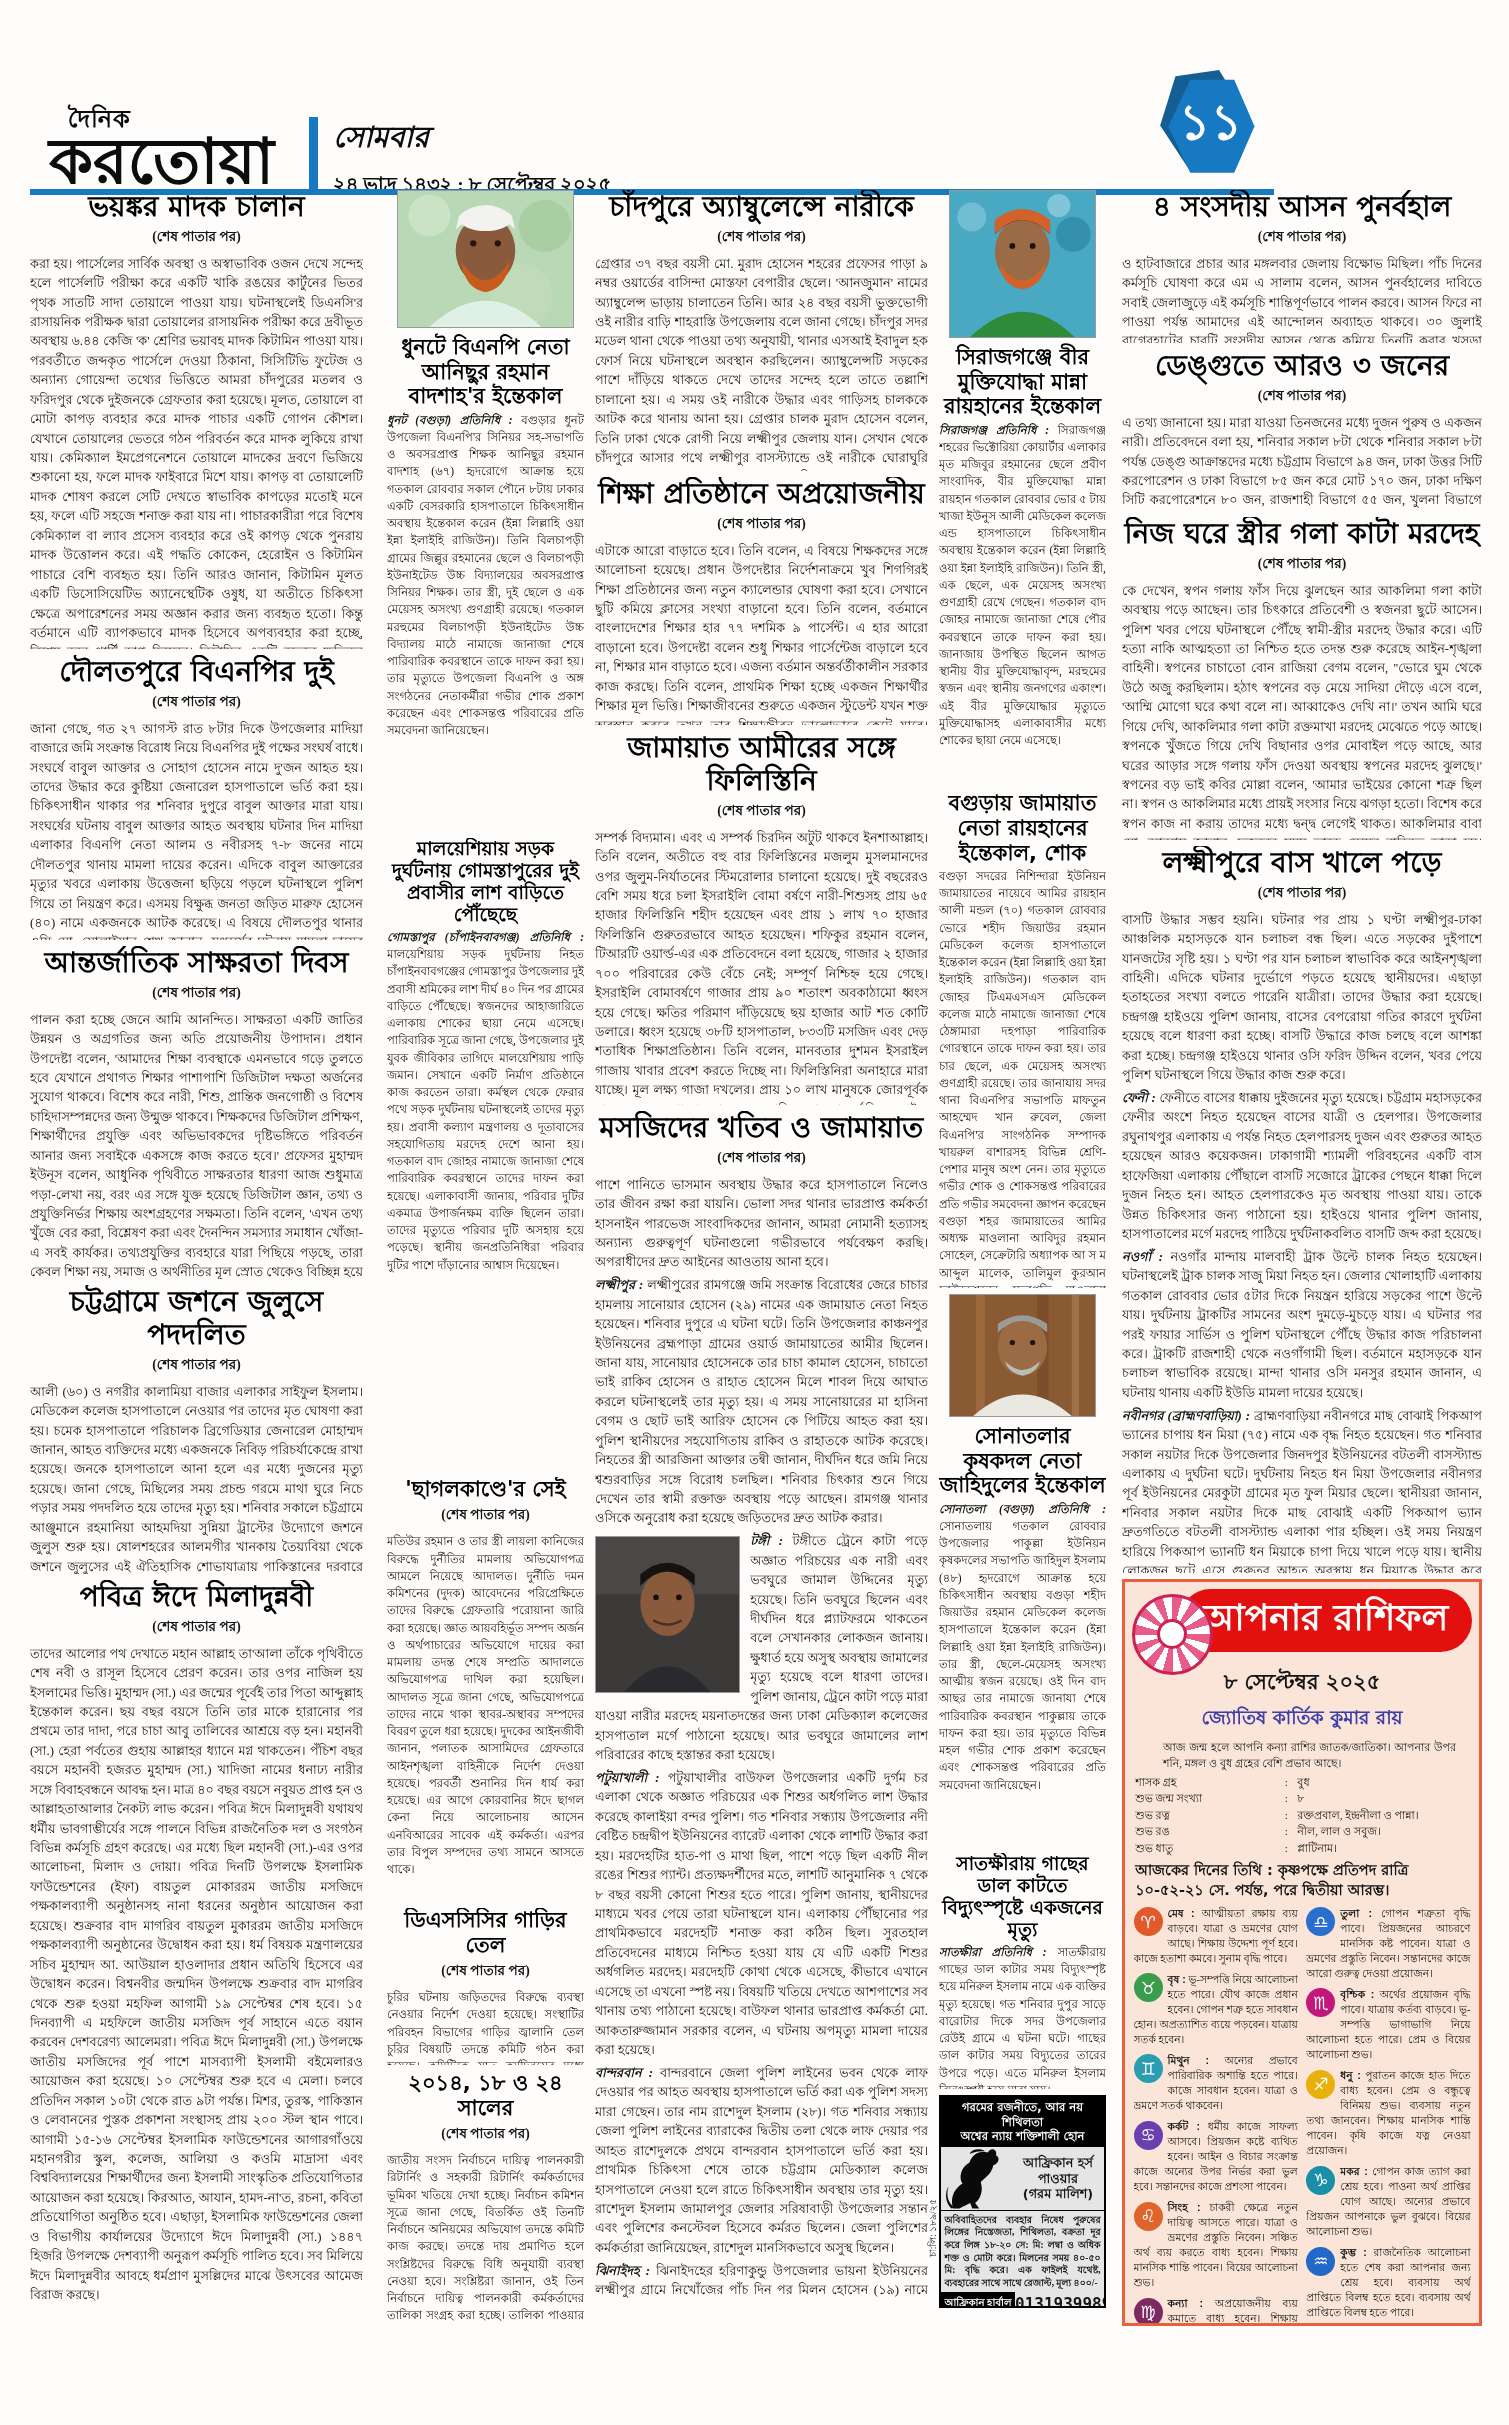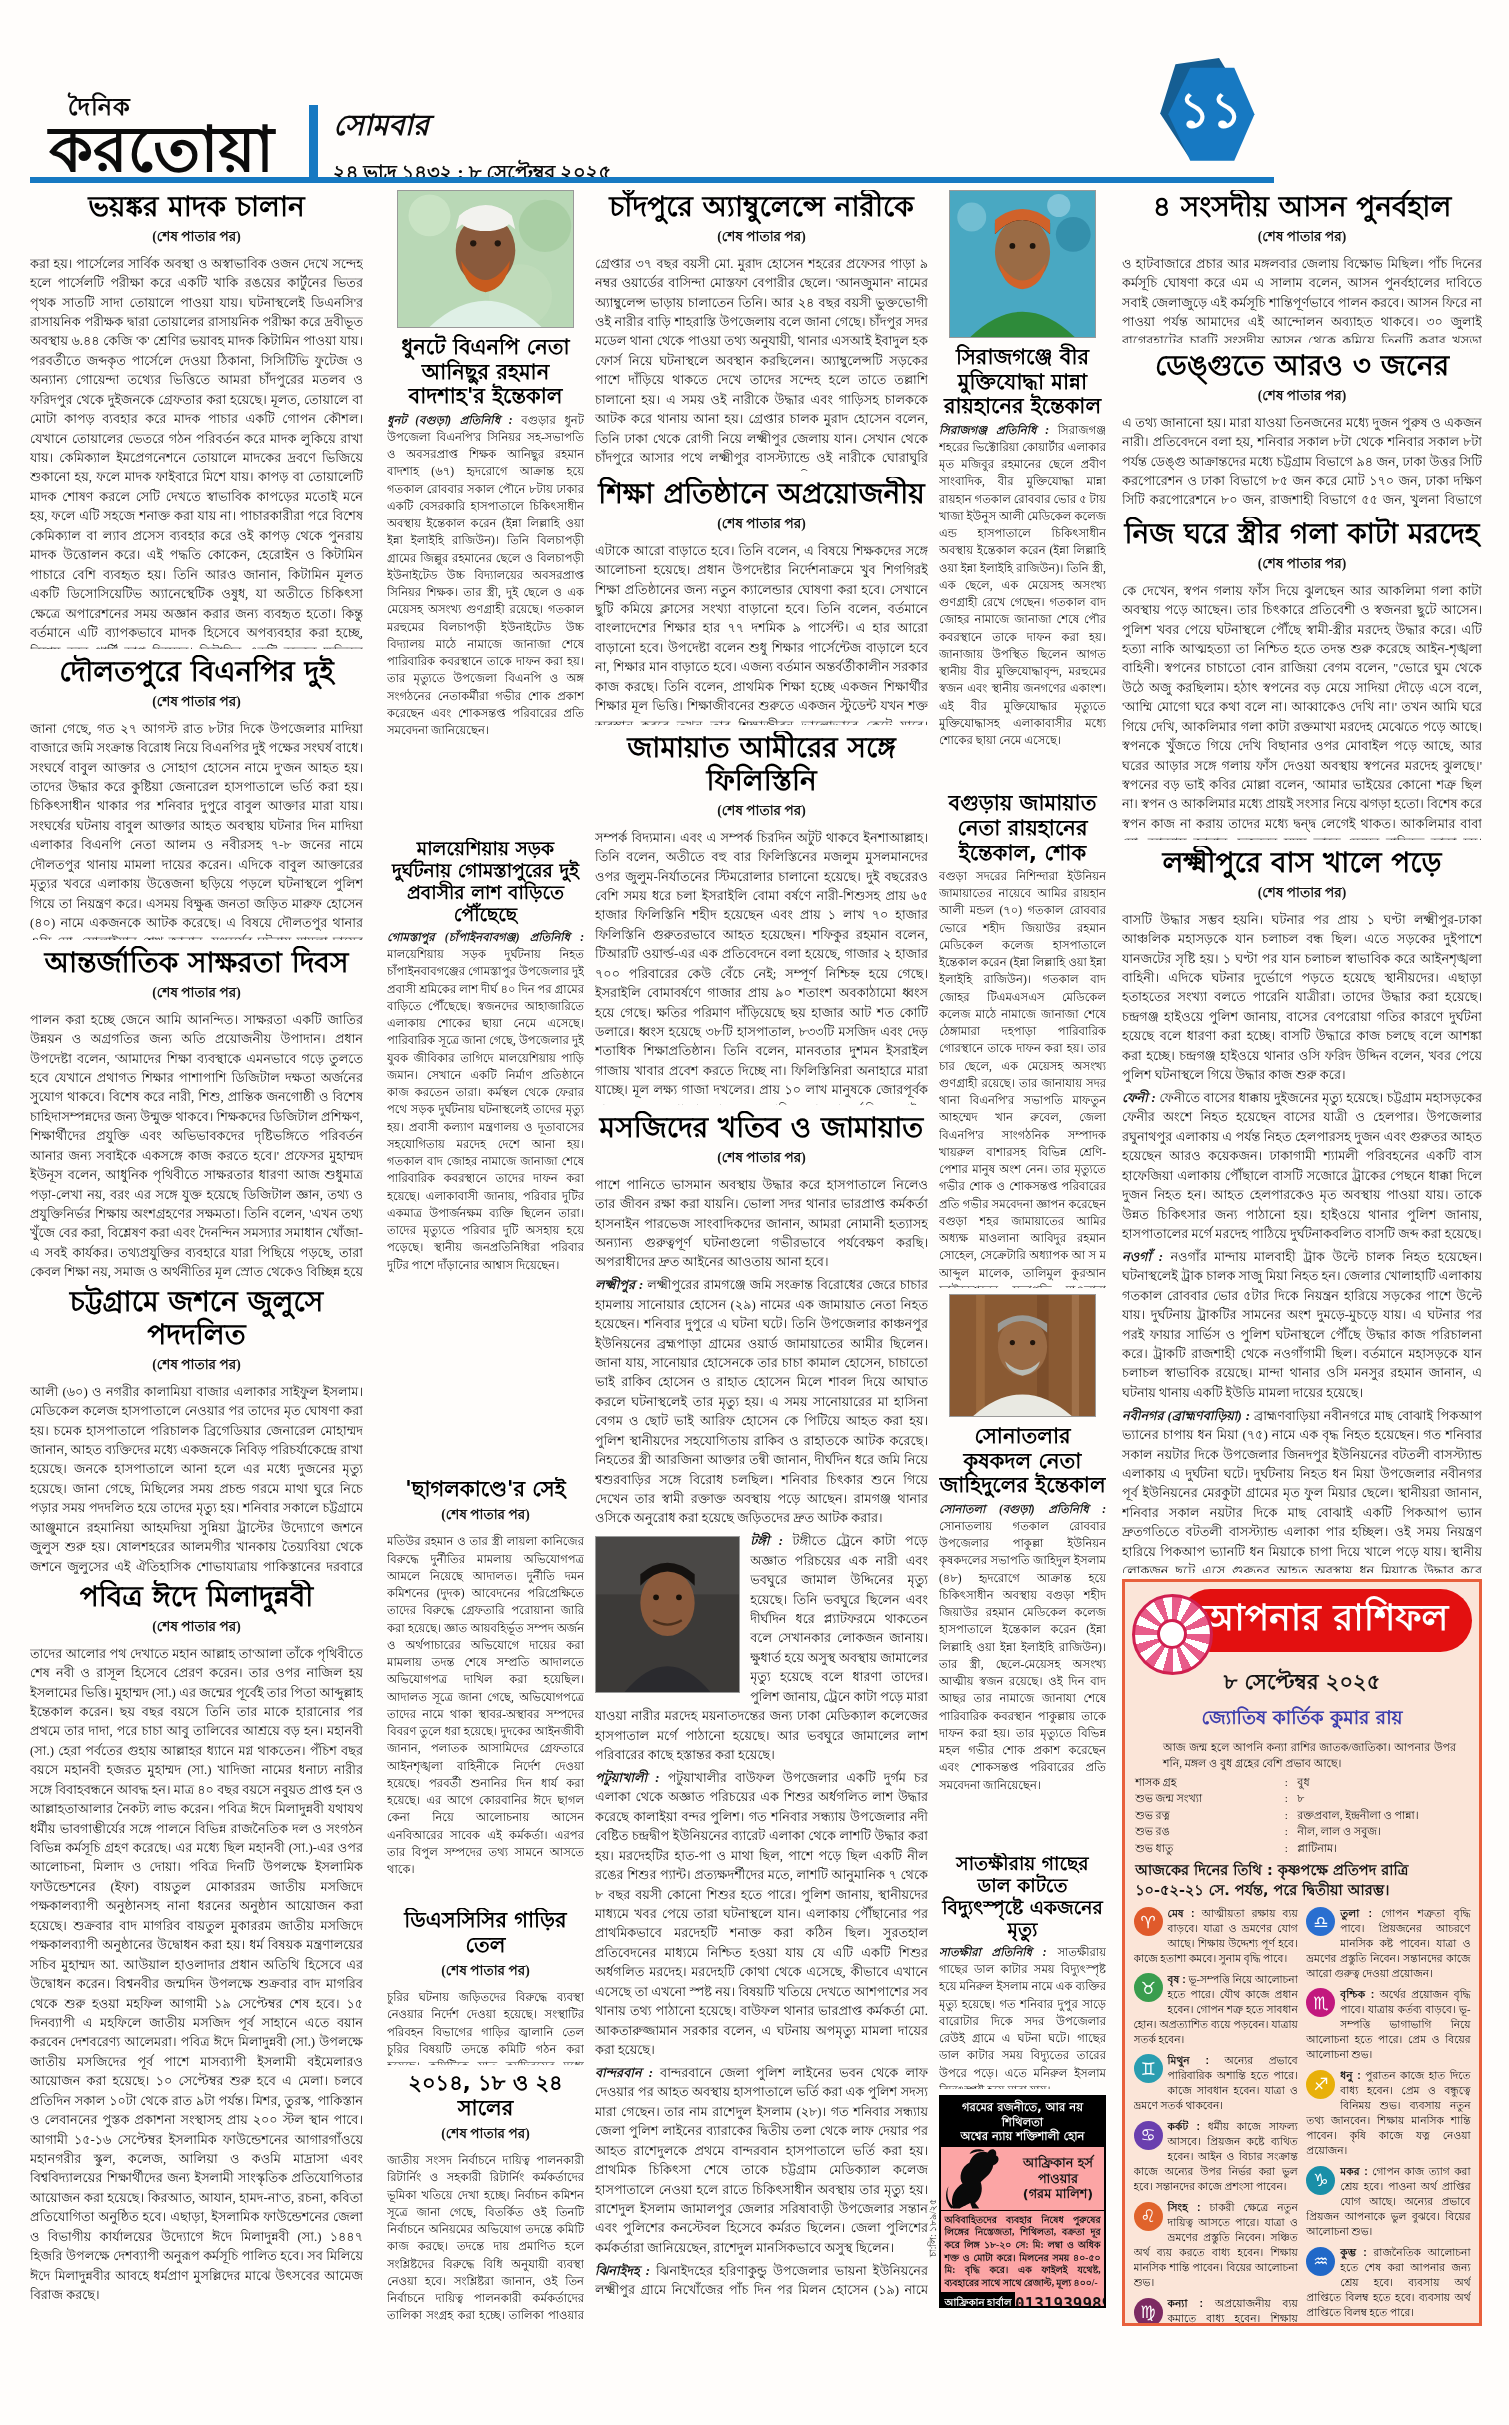--- a/index.html
+++ b/index.html
@@ -1,20 +1,20 @@
 <!DOCTYPE html>
 <html style="font-size:13.6px"><head>
 <meta charset="utf-8">
 <style>
   html,body{margin:0;padding:0;background:#ffffff;}
   body{font-family:"Liberation Serif","DejaVu Serif",serif;color:#151515;}
   #page{position:relative;width:1509px;height:2426px;background:#fffdfb;overflow:hidden;}
 
   
-  #hdr{position:absolute;top:0;left:0;width:1304px;height:184px;}
+  #hdr{position:absolute;top:12px;left:0;width:1304px;height:184px;}
   .brand{position:absolute;left:49px;top:95px;color:#0c0c0c;line-height:1;}
   .brand-top{font-size:24px;font-weight:800;margin-left:18.7px;letter-spacing:0.9px;}
   .brand-main{font-size:63px;font-weight:900;letter-spacing:0;}
   .vbar{position:absolute;left:309px;top:105px;width:9.4px;height:73px;background:#1779c2;}
   .dateblk{position:absolute;left:333px;top:102px;color:#0c0c0c;}
   .date-day{font-size:29px;font-weight:800;font-style:italic;}
   .date-line{font-size:19.6px;font-weight:700;margin-top:6.8px;}
   .badge{position:absolute;right:44px;top:58px;width:102px;height:111px;}
   .hex{position:absolute;width:88px;height:99px;clip-path:polygon(27% 3%,77% 3%,100% 50%,77% 97%,27% 97%,2% 50%);}
   .hex.back{left:0;top:0;background:#155e93;transform:rotate(-8deg);}
@@ -43,21 +43,21 @@
   .para b{font-style:italic;}
 
   
   .photo{position:relative;margin:0 auto 6.8px auto;overflow:hidden;background:#dde8dd;border:0.9px solid #999;}
   .photo svg{display:block;width:100%;height:100%;}
   .photo-float{float:left;margin:3.4px 10.2px 3.4px 0;}
 
   
   .ad-wrap{position:relative;}
   .sidenote{position:absolute;left:-14.5px;bottom:51px;font-size:9.4px;writing-mode:vertical-rl;transform:rotate(180deg);color:#222;}
-  .ad{border:2.6px solid #000;background:#fca5a5;overflow:hidden;}
+  .ad{border:2.6px solid #000;background:#e5e5e5;overflow:hidden;}
   .ad-head{background:#000;color:#fff;text-align:center;font-weight:800;font-size:11.5px;line-height:1.3;padding:2.6px 1.7px;font-family:"DejaVu Sans",sans-serif;}
   .ad-mid{display:flex;align-items:center;border-bottom:0.9px solid #000;}
   .ad-horse{width:71px;height:63px;flex:0 0 auto;}
   .ad-prod{flex:1;text-align:center;font-weight:800;font-size:12.8px;line-height:1.25;font-family:"DejaVu Sans",sans-serif;}
   .ad-body{font-size:9.4px;font-weight:700;line-height:1.35;text-align:justify;padding:2.6px 3.4px;}
   .ad-foot{display:flex;align-items:center;}
   .ad-brand{background:#000;color:#fff;font-weight:800;font-size:10.2px;padding:2.6px 3.4px;white-space:nowrap;}
   .ad-phone{flex:1;text-align:center;font-weight:900;font-size:16px;font-family:"DejaVu Sans Mono",monospace;}
 
   

